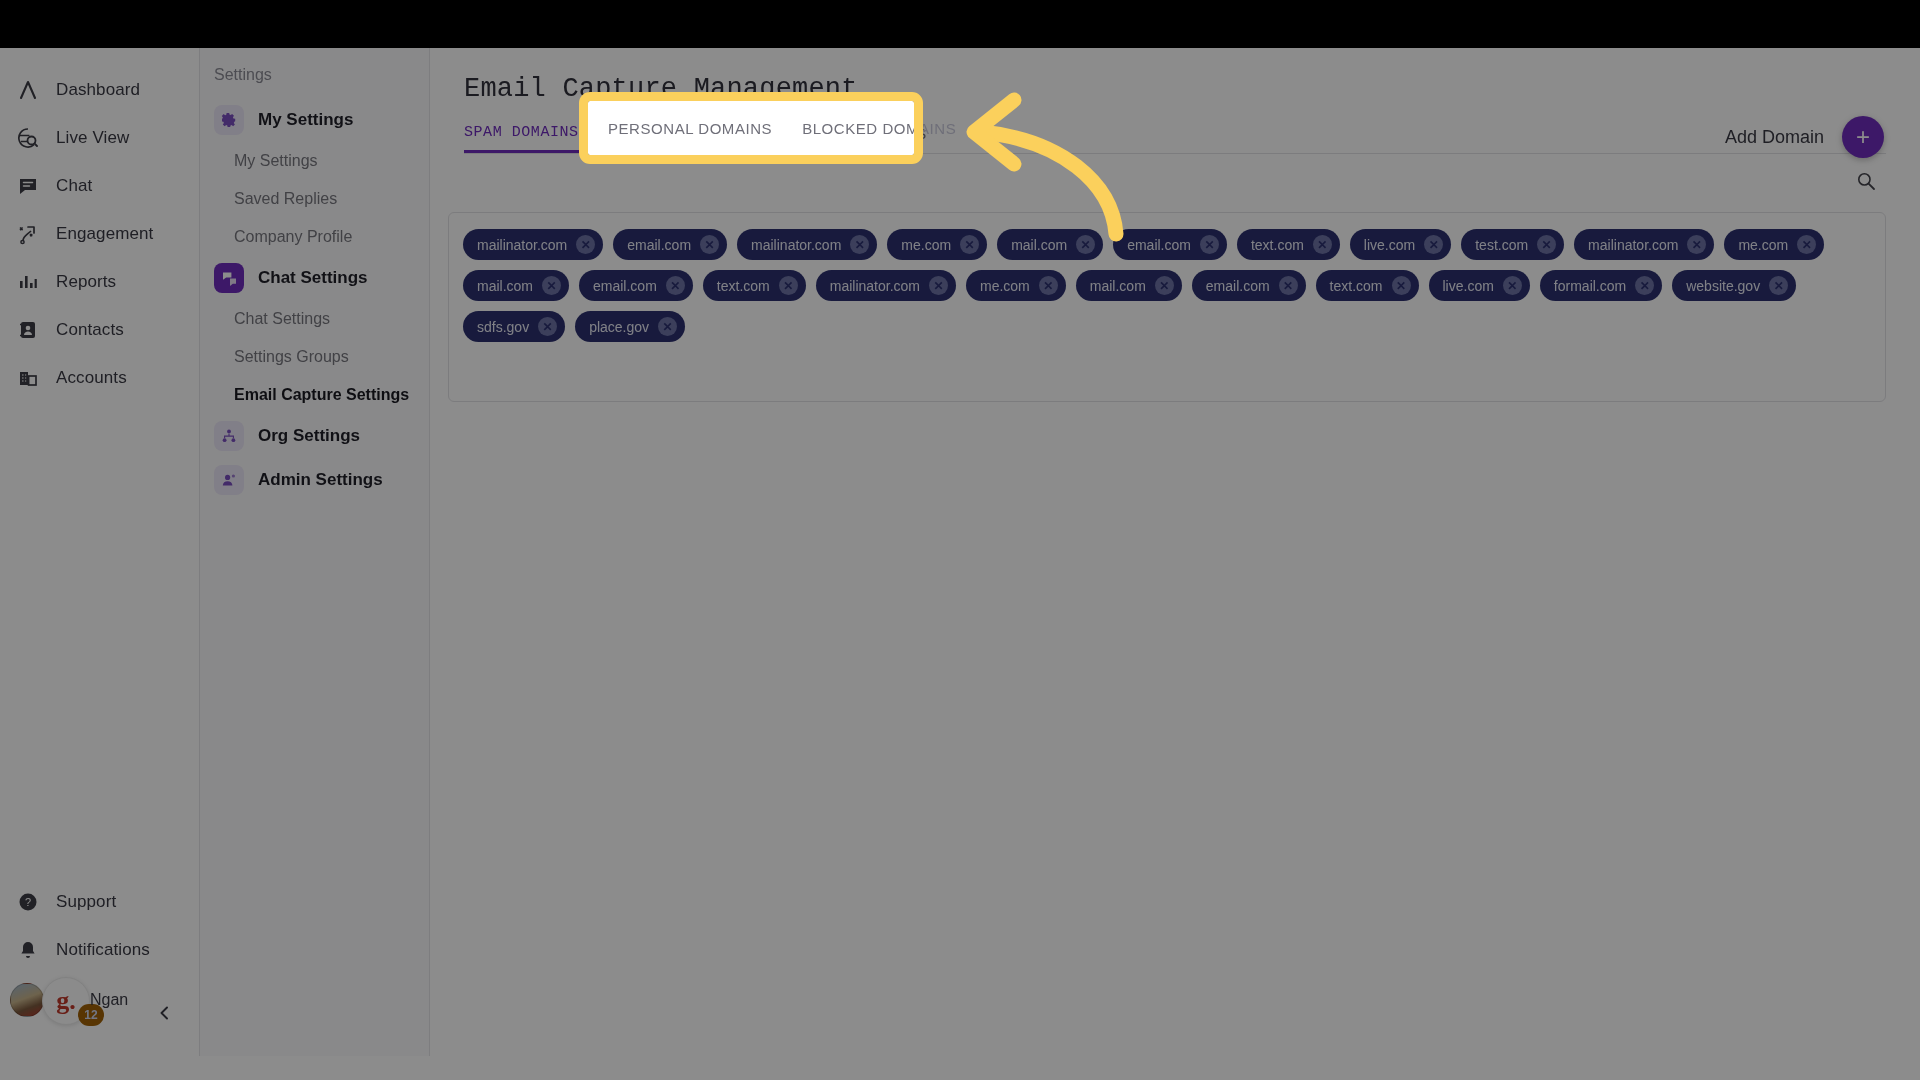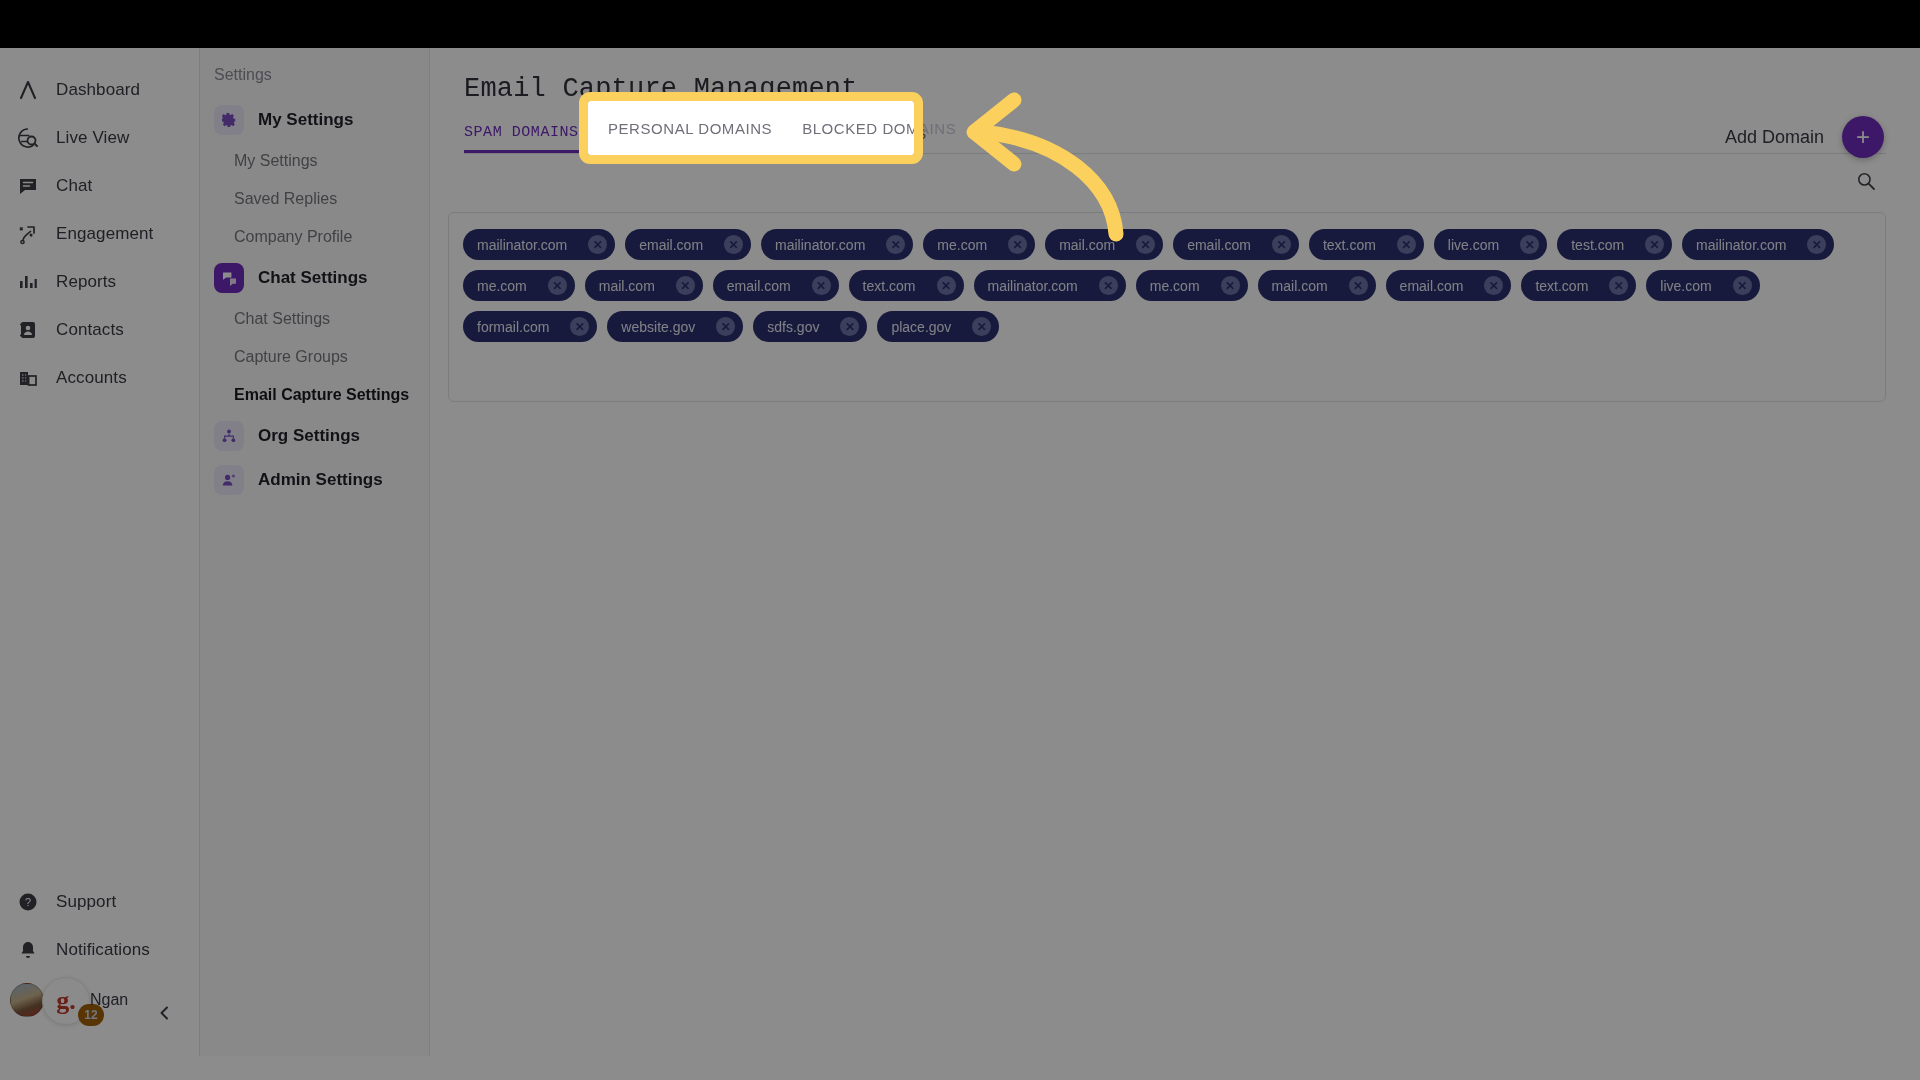--- a/index.html
+++ b/index.html
@@ -148,21 +148,21 @@
   }
 
   #chips-card {
     margin: 4px 34px 0 18px;
     border: 1px solid #e2e2e6; border-radius: 6px;
     min-height: 190px; padding: 16px 14px;
     display: flex; flex-wrap: wrap; align-content: flex-start;
     gap: 10px 10px;
   }
   .chip {
-    display: inline-flex; align-items: center; gap: 21px;
+    display: inline-flex; align-items: center; gap: 9px;
     height: 31px; padding: 0 8px 0 14px;
     border-radius: 16px; background: #2c3170;
     color: #e9eaf4; font-size: 14px; white-space: nowrap;
     cursor: default;
   }
   .chip-x {
     width: 19px; height: 19px; border-radius: 50%;
     background: #6e74a6; color: #2c3170;
     display: flex; align-items: center; justify-content: center;
     font-size: 12px; font-weight: 700; cursor: pointer; flex: 0 0 19px;
@@ -354,21 +354,21 @@
             <path d="M2 2.4h8.4v5.2H5.2L2 9.8z" fill="#fff"></path>
             <path d="M6.6 8.6H15v5.2h-3.2L9 16V8.6z" fill="#fff" opacity=".85"></path>
           </svg>
       </span>
       <span class="set-group-label">Chat Settings</span>
     </div>
     <div class="set-sub">
         <span>Chat Settings</span>
       </div>
     <div class="set-sub">
-        <span>Capture Groups</span>
+        <span>Settings Groups</span>
       </div>
     <div class="set-sub active">
         <span>Email Capture Settings</span>
       </div>
 
     <div class="set-group">
       <span class="set-group-icon light">
         <svg width="16" height="16" viewBox="0 0 16 16">
             <circle cx="8" cy="3.4" r="1.9" fill="currentColor"></circle>
             <circle cx="3.6" cy="12.2" r="1.9" fill="currentColor"></circle>

